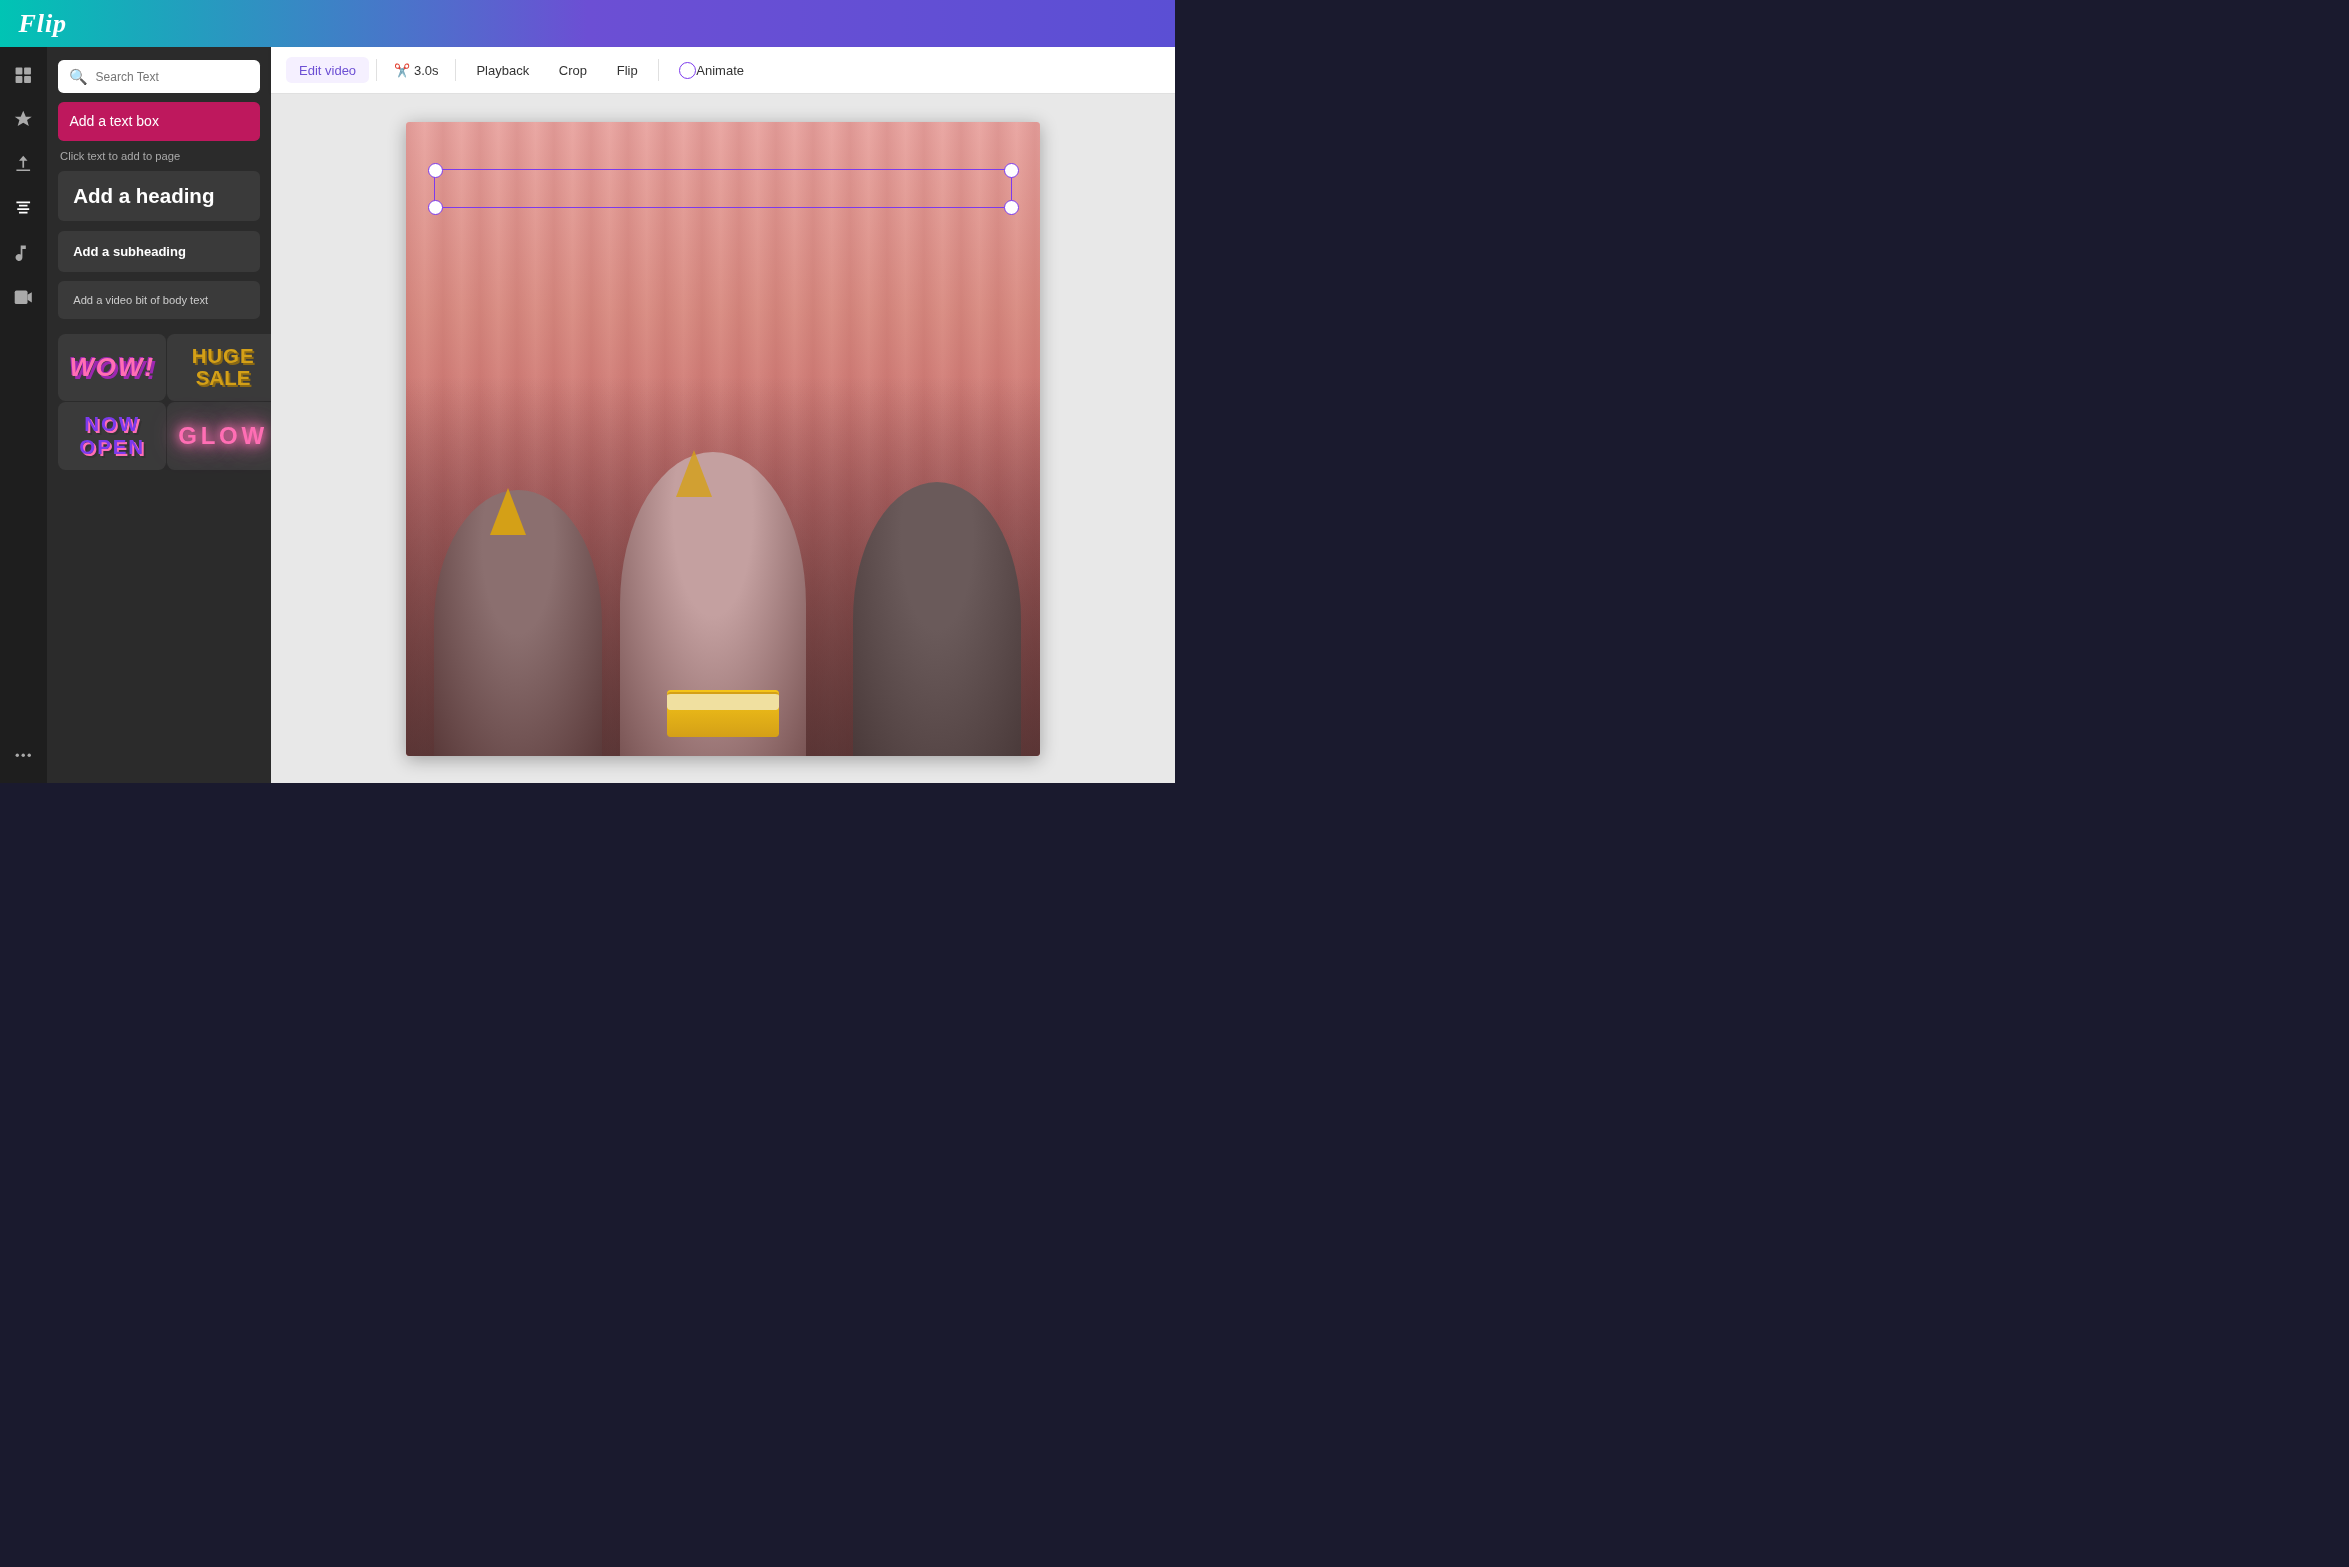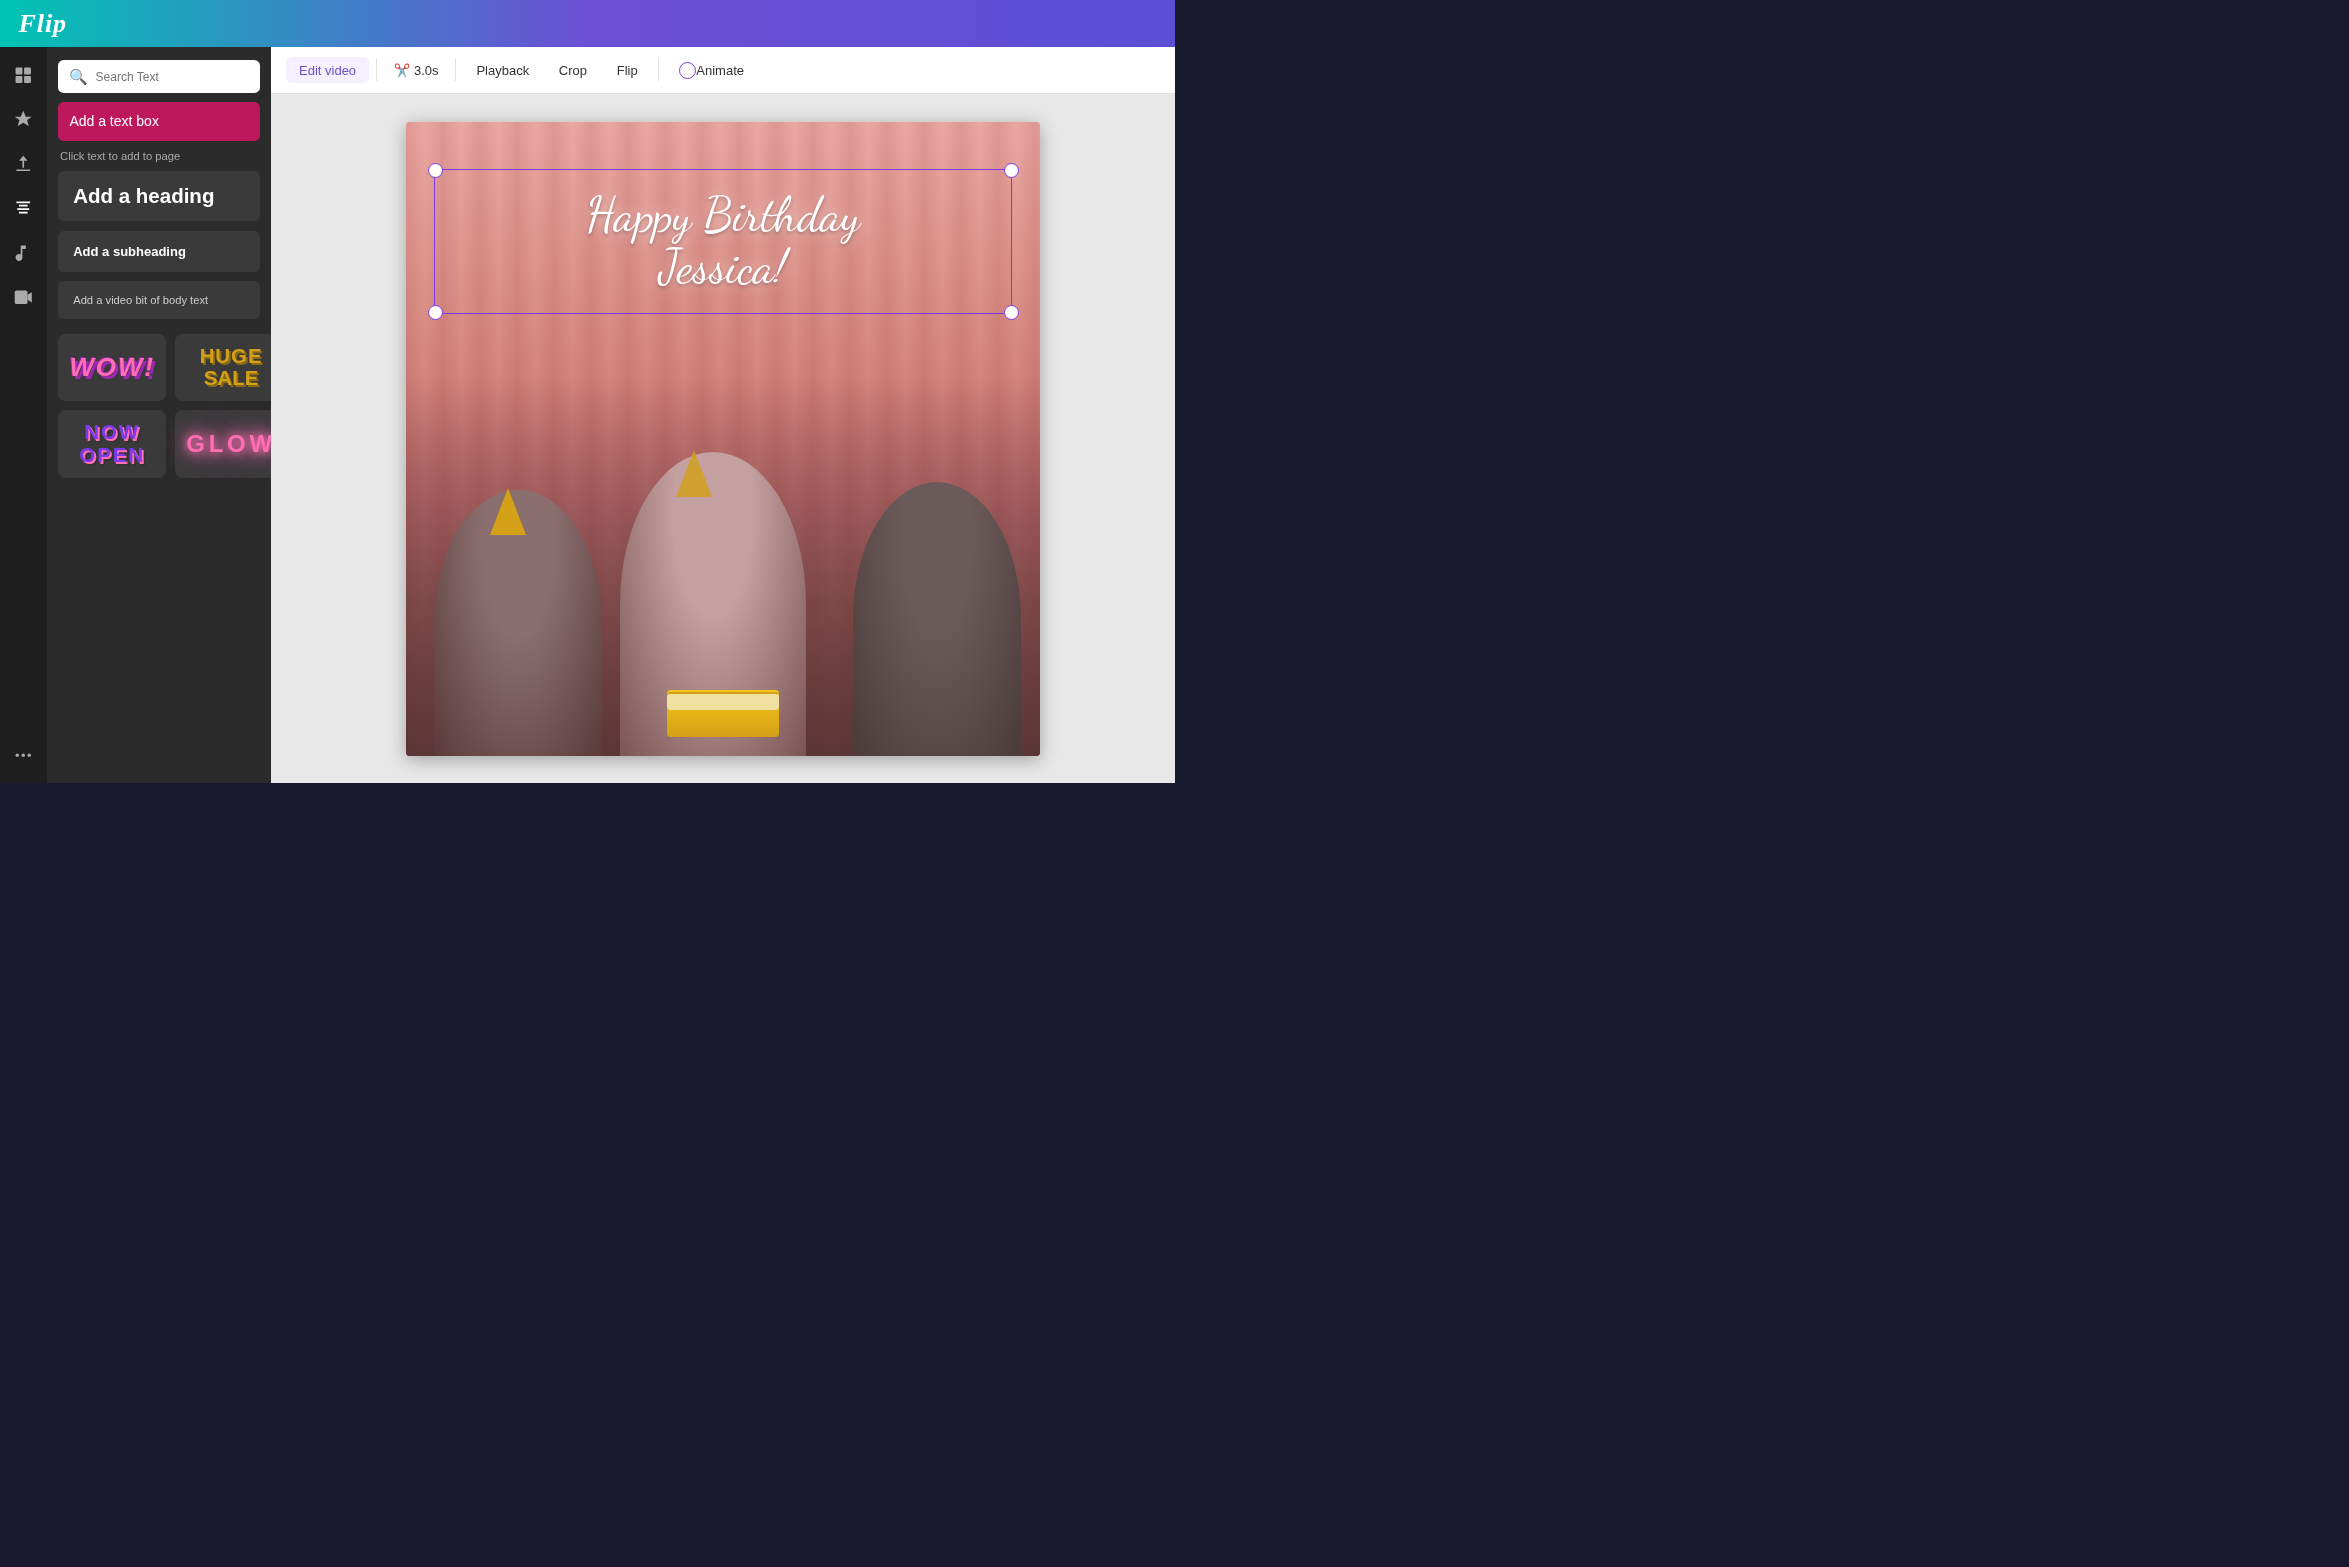--- a/index.html
+++ b/index.html
@@ -111,21 +111,21 @@
       cursor: pointer;
     }
     .heading-item { font-size: 20.5px; font-weight: bold; color: white; }
     .subheading-item { font-size: 13px; font-weight: 600; color: white; }
     .body-item { font-size: 11.2px; color: #ccc; }
 
     
     .style-samples {
       display: grid;
       grid-template-columns: 1fr 1fr;
-      gap: 9px;
+      gap: 1px;
       margin-top: 5.6px;
     }
     .style-sample {
       background: #3a3a3a;
       border-radius: 7.5px;
       padding: 11.2px;
       display: flex;
       align-items: center;
       justify-content: center;
       cursor: pointer;
@@ -475,24 +475,20 @@
 
             <div style="position:absolute;bottom:58%;left:84px;width:0;height:0;border-left:18.6px solid transparent;border-right:18.6px solid transparent;border-bottom:47px solid #d4a017;"></div>
             <div style="position:absolute;bottom:68%;left:270px;width:0;height:0;border-left:18.6px solid transparent;border-right:18.6px solid transparent;border-bottom:47px solid #d4a017;opacity:0.8;"></div>
 
             <div style="position:absolute;bottom:5%;left:50%;transform:translateX(-50%);width:112px;height:47px;background:linear-gradient(180deg,#f5c518,#d4a017);border-radius:3.7px;"></div>
             <div style="position:absolute;bottom:12%;left:50%;transform:translateX(-50%);width:112px;height:18.6px;background:#f0e0a0;border-radius:3.7px;border-top:2.8px solid #d4a017;"></div>
           </div>
         </div>
 
         <div class="birthday-text-overlay" style="position:absolute;top:47px;left:28px;right:28px;border:1.9px solid #7c3aed;border-radius:3.7px;padding:18.6px 9.3px;">
-          <div class="happy-birthday-text">
-            <span>Happy Birthday</span><br>
-            <span>Jessica!</span>
-          </div>
 
           <div class="selection-handle handle-tl"></div>
           <div class="selection-handle handle-tr"></div>
           <div class="selection-handle handle-bl"></div>
           <div class="selection-handle handle-br"></div>
         </div>
 
       </div>
 
     </div>

